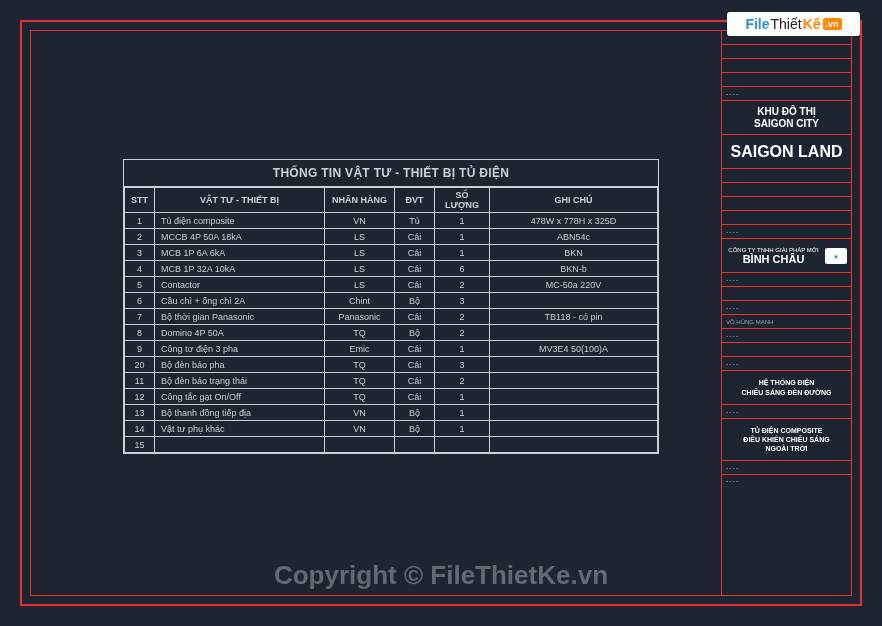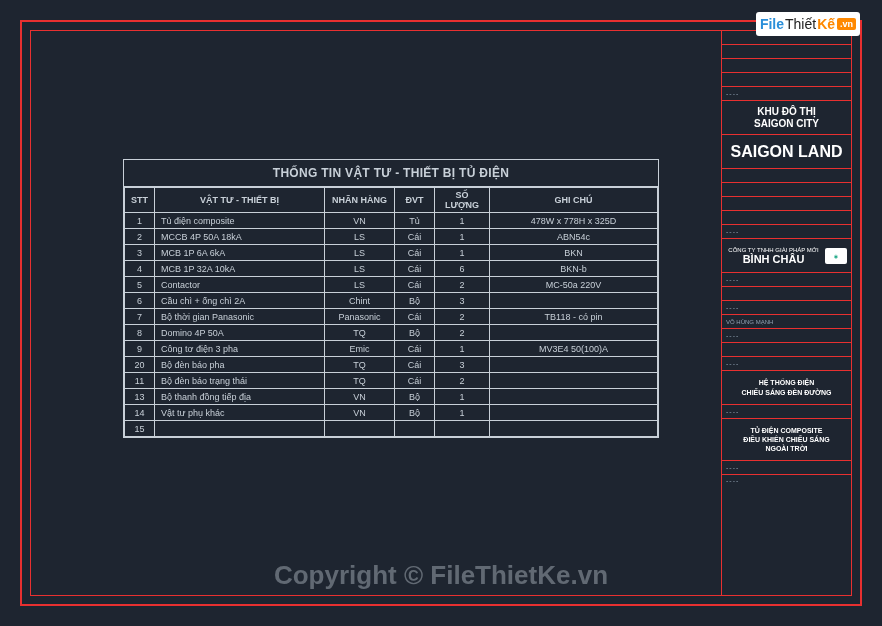--- a/index.html
+++ b/index.html
@@ -94,21 +94,21 @@
   .c-stt { width: 30px; }
   .c-vt  { width: 170px; }
   .c-nh  { width: 70px; }
   .c-dvt { width: 40px; }
   .c-sl  { width: 55px; }
   .c-gc  { width: 168px; }
 
   .watermark-logo {
     position: absolute;
     top: 12px; right: 22px;
-    width: 104px; height: 24px;
+    width: 133px; height: 24px;
     background: #fff;
     border-radius: 3px;
     display: flex;
     align-items: center;
     justify-content: center;
     font-weight: bold;
     font-size: 14px;
     z-index: 50;
   }
   .watermark-logo .f { color: #2b8fd9; }
@@ -238,20 +238,28 @@
               </tr>
               <tr>
                 <td class="c-stt">11</td>
                 <td class="c-vt l">Bộ đèn báo trạng thái</td>
                 <td class="c-nh">TQ</td>
                 <td class="c-dvt">Cái</td>
                 <td class="c-sl">2</td>
                 <td class="c-gc"></td>
               </tr>
               <tr>
+                <td class="c-stt">12</td>
+                <td class="c-vt l">Công tắc gạt On/Off</td>
+                <td class="c-nh">TQ</td>
+                <td class="c-dvt">Cái</td>
+                <td class="c-sl">1</td>
+                <td class="c-gc"></td>
+              </tr>
+              <tr>
                 <td class="c-stt">13</td>
                 <td class="c-vt l">Bộ thanh đồng tiếp địa</td>
                 <td class="c-nh">VN</td>
                 <td class="c-dvt">Bộ</td>
                 <td class="c-sl">1</td>
                 <td class="c-gc"></td>
               </tr>
               <tr>
                 <td class="c-stt">14</td>
                 <td class="c-vt l">Vật tư phụ khác</td>

